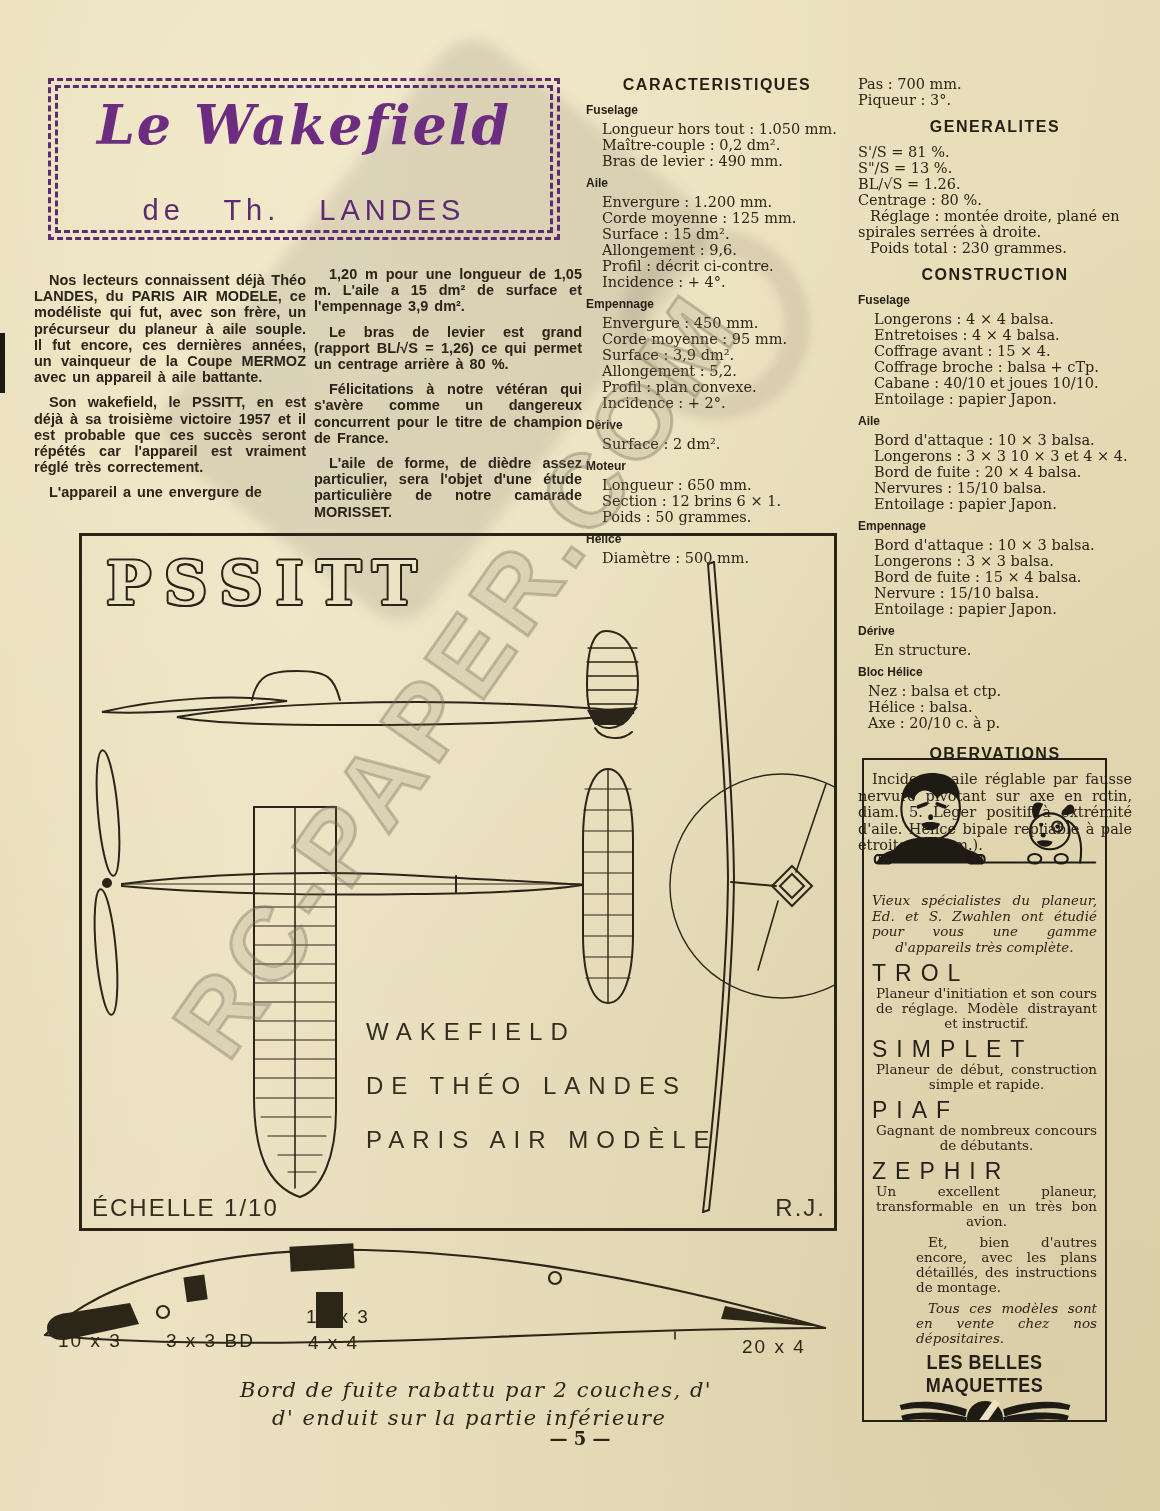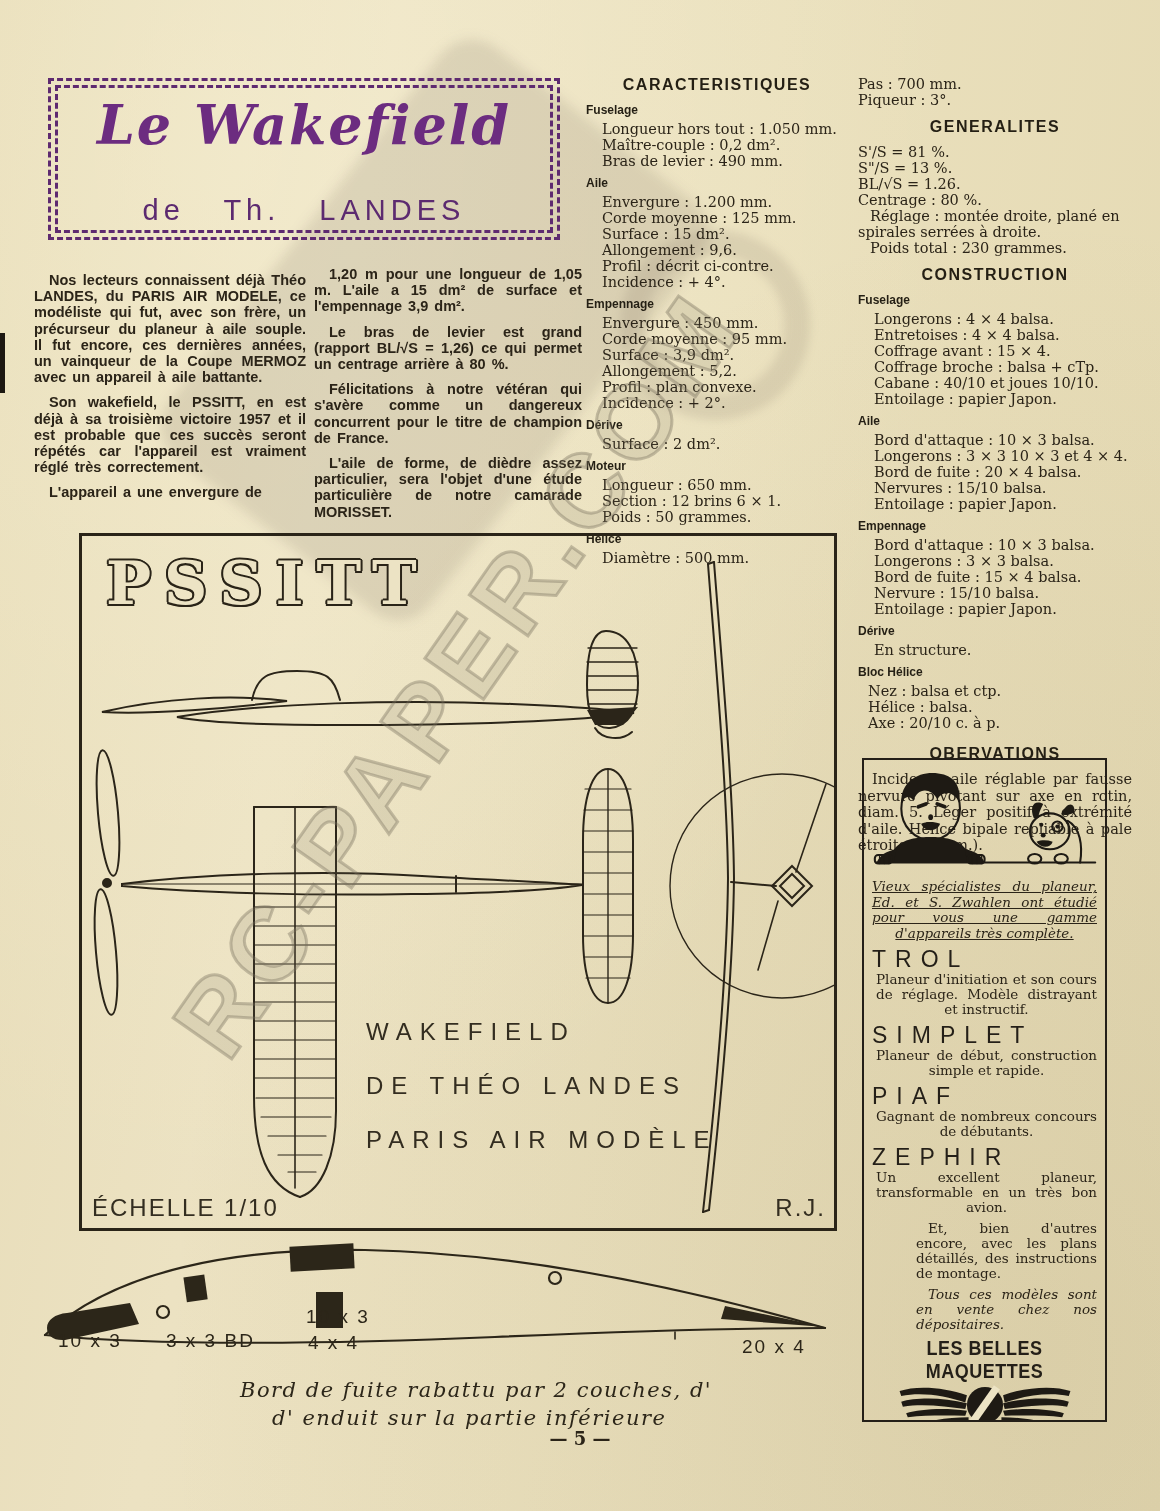--- a/index.html
+++ b/index.html
@@ -37,21 +37,21 @@
   .seclines { padding-left:16px; }
   .spec { font-family:"DejaVu Serif", serif; font-size:14.5px; line-height:16px; color:#2b2418; }
   .spec-just { font-family:"DejaVu Serif", serif; font-size:14.5px; line-height:16.5px;
     text-align:justify; text-indent:14px; color:#2b2418; }
   .ind { text-indent:12px; }
 
   
   .adbox { position:absolute; left:862px; top:758px; width:245px; height:664px;
     border:2px solid #241f18; padding:4px 8px 6px; overflow:hidden; }
   .ad-intro { font-family:"DejaVu Serif", serif; font-style:italic; font-size:13.5px;
-    line-height:15.5px; text-align:justify; text-align-last:center; margin-top:3px;text-decoration:underline; }
+    line-height:15.5px; text-align:justify; text-align-last:center; margin-top:17px; }
   .ad-model-name { font-size:23px; line-height:25px; letter-spacing:9px; color:#241f18; margin-top:6px; }
   .ad-model-desc { font-family:"DejaVu Serif", serif; font-size:13.5px; line-height:15px;
     text-align:justify; text-align-last:center; padding-left:4px; }
   .ad-out { font-family:"DejaVu Serif", serif; font-size:13.5px; line-height:15px;
     text-align:justify; text-indent:12px; margin-top:6px;margin-left:44px; }
   .ad-out-it { font-style:italic; }
   .ad-brand { font-weight:bold; font-size:18px; letter-spacing:.5px; text-align:center;
     margin-top:7px; color:#241f18; transform:scaleY(1.1); }
   .ad-addr { font-family:"DejaVu Serif", serif; font-size:14.5px; line-height:17px; text-align:center; }
   .ad-addr2 { letter-spacing:2px; }

